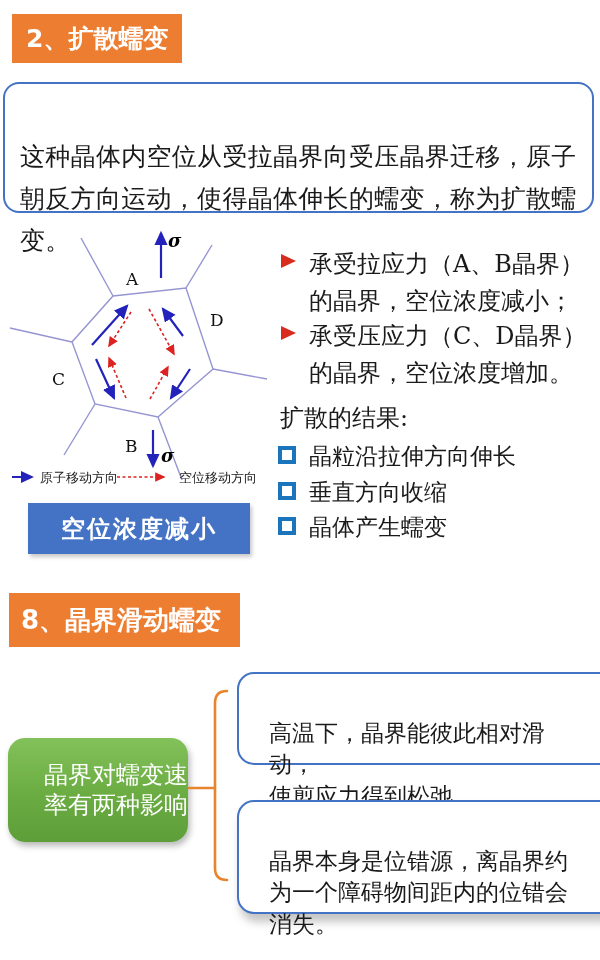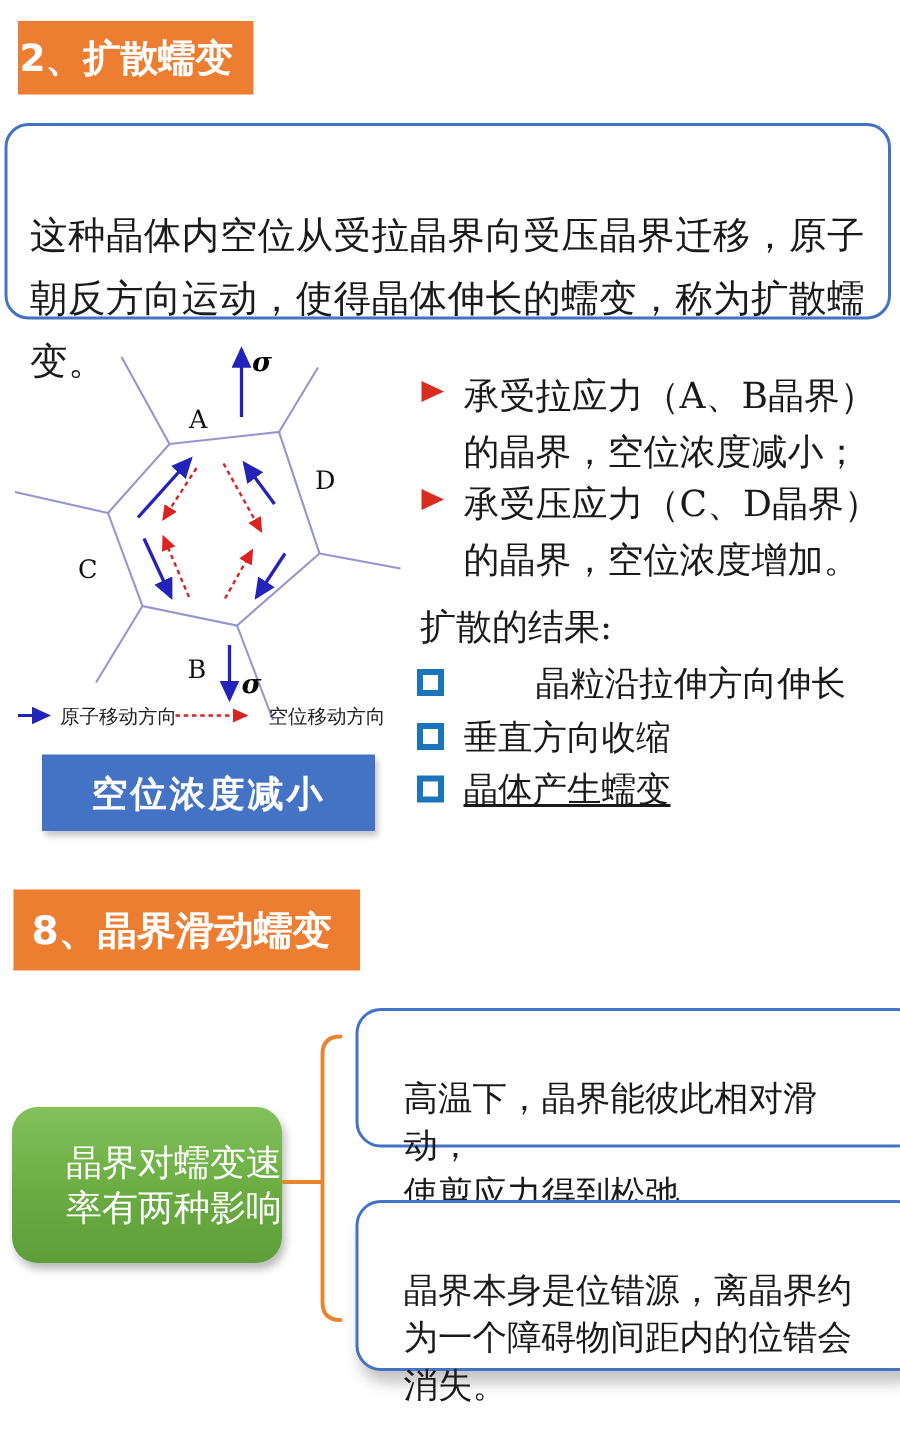--- a/index.html
+++ b/index.html
@@ -1,21 +1,21 @@
 <!DOCTYPE html>
 <html><head>
 <meta charset="utf-8">
 <style>
   html,body{margin:0;padding:0;background:#fff;}
   .stage{position:relative;width:600px;height:960px;background:#ffffff;overflow:hidden;
          font-family:"DejaVu Sans","Liberation Sans",sans-serif;color:#1a1a1a;}
 
   .banner{position:absolute;background:#ED7D31;color:#ffffff;font-weight:bold;
           display:flex;align-items:center;}
-  .banner-2{left:12px;top:14px;width:156px;height:49px;font-size:25px;padding-left:1px;}
+  .banner-2{left:12px;top:14px;width:156px;height:49px;font-size:25px;padding-left:14px;}
   .banner-3{left:9px;top:593px;width:219px;height:54px;font-size:26px;padding-left:12px;}
 
   .serif{font-family:"DejaVu Serif","Liberation Serif",serif;}
 
   .intro-box{position:absolute;left:3px;top:82px;width:557px;height:105px;
              border:2px solid #4472C4;border-radius:16px;background:#fff;
              padding:10px 15px 12px 15px;font-size:25px;line-height:42px;
              letter-spacing:0.3px;white-space:pre-line;}
 
   .diagram-svg{position:absolute;left:0;top:225px;}
@@ -29,23 +29,23 @@
   .bullet-1{top:246px;}
   .bullet-2{top:318px;}
   .bullet-marker{width:0;height:0;border-left:15px solid #D92B1E;
                  border-top:7px solid transparent;border-bottom:7px solid transparent;
                  margin-top:8px;margin-right:13px;flex:0 0 auto;}
   .bullet-text{font-size:24px;line-height:36.5px;white-space:pre-line;width:280px;}
 
   .results-title{position:absolute;left:280px;top:402px;font-size:24px;}
 
   .check{position:absolute;left:278px;display:flex;align-items:flex-start;}
-  .check-1{top:442px;gap:48px;}
+  .check-1{top:442px;}
   .check-2{top:478px;}
-  .check-3{top:513px;text-decoration:underline;}
+  .check-3{top:513px;}
   .check-square{width:10px;height:10px;border:4px solid #1B75BC;background:#fff;
                 margin-top:4px;margin-right:13px;flex:0 0 auto;}
   .check-text{font-size:23px;line-height:28px;white-space:nowrap;}
 
   .green-box{position:absolute;left:8px;top:738px;width:180px;height:104px;
              border-radius:17px;background:linear-gradient(180deg,#83C15A 0%,#6AAC42 55%,#5E9E3A 100%);
              color:#ffffff;font-size:24px;line-height:30px;text-align:center;
              display:flex;align-items:center;justify-content:flex-end;white-space:pre-line;
              box-shadow:2px 4px 6px rgba(0,0,0,0.28);}
 

